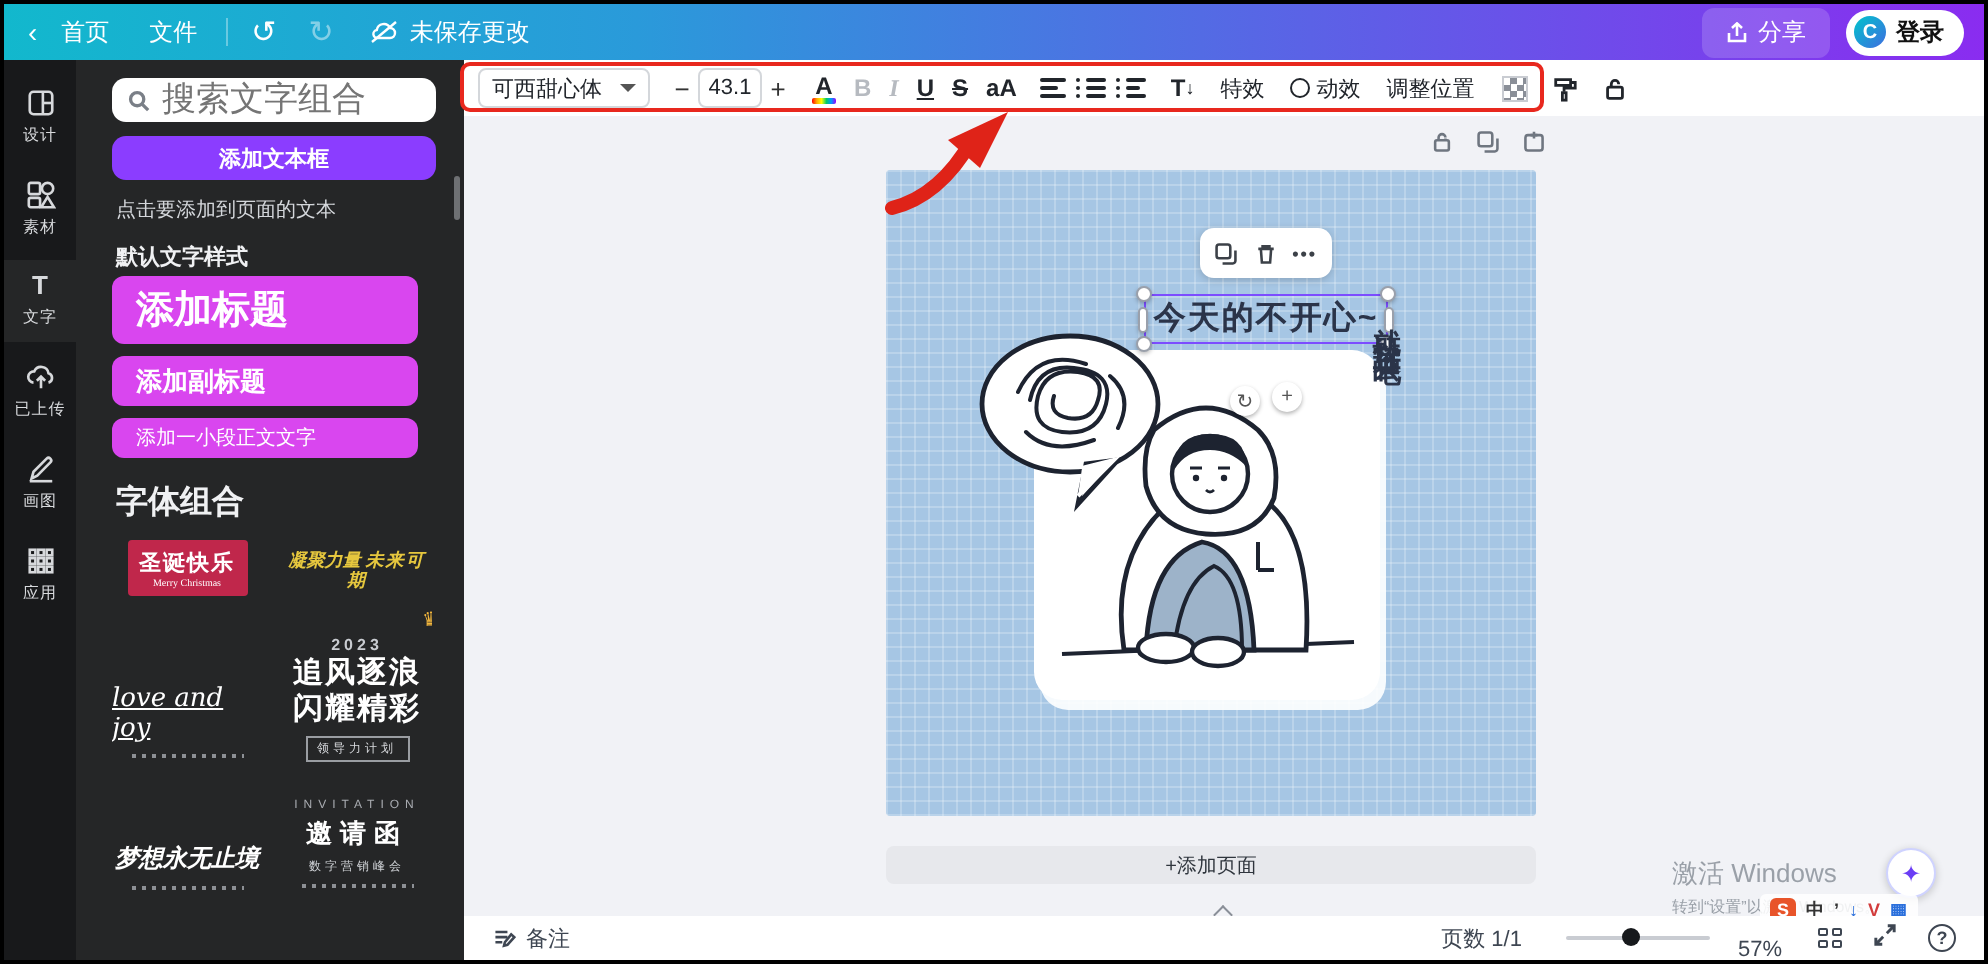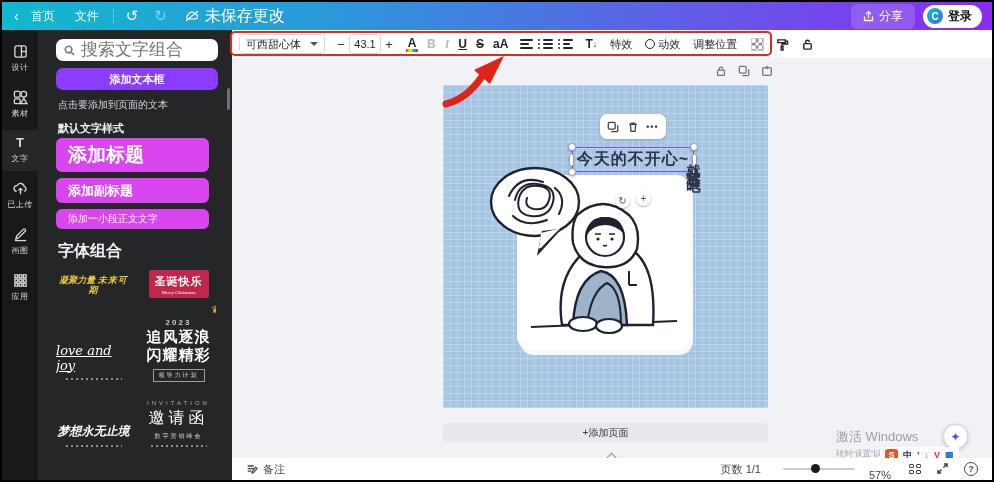--- a/index.html
+++ b/index.html
@@ -8,21 +8,21 @@
 
   
   .topbar { position:absolute; left:2px; top:2px; right:2px; height:28px;
     background:linear-gradient(90deg,#12b8cd 0%,#2a9ada 32%,#5b62e6 66%,#8a2cf0 100%);
     display:flex; align-items:center; color:#fff; font-size:12px; }
   .tb-item { display:flex; align-items:center; gap:5px; padding:0 10px; cursor:pointer; }
   .tb-back { font-size:14px; padding:0 2px 0 12px; }
   .tb-sep { width:1px; height:14px; background:rgba(255,255,255,.35); margin:0 4px; }
   .tb-undo,.tb-redo { font-size:15px; padding:0 8px; }
   .tb-redo { opacity:.45; }
-  .tb-unsaved { gap:6px; font-size:16px; }
+  .tb-unsaved { gap:6px; font-size:12px; }
   .tb-spacer { flex:1; }
   .share-btn { display:flex; align-items:center; gap:5px; background:rgba(255,255,255,.16);
     border-radius:6px; padding:4px 12px; margin-right:8px; font-size:12px; cursor:pointer; }
   .login-btn { display:flex; align-items:center; gap:5px; background:#fff; color:#111;
     border-radius:15px; padding:3px 10px 3px 4px; margin-right:10px; font-size:12px; font-weight:bold; cursor:pointer; }
   .c-logo { width:16px; height:16px; border-radius:50%; background:linear-gradient(135deg,#00c4cc,#3f6de0);
     color:#fff; font-size:10px; font-weight:bold; display:flex; align-items:center; justify-content:center; }
 
   
   .rail { position:absolute; left:2px; top:30px; width:36px; bottom:2px; background:#18191b;
@@ -63,21 +63,21 @@
   .script-combo { font-family:"DejaVu Serif",serif; font-style:italic; color:#fff; font-size:13px; margin-top:28px;text-decoration:underline; }
   .tiny-dashes { margin-top:5px; width:56px; height:2px;
     background:repeating-linear-gradient(90deg,#8d9095 0 2px,transparent 2px 5px); }
   .wave-combo { text-align:center; margin-top:6px; color:#fff; }
   .wave-year { font-size:8px; font-weight:bold; letter-spacing:2px; color:#c9ccd1; }
   .wave-main { font-size:15px; font-weight:bold; letter-spacing:1px; line-height:17px; margin-top:1px; }
   .wave-tag { display:inline-block; margin-top:4px; font-size:6px; color:#d8dade; border:1px solid #9a9da2; padding:1px 5px; letter-spacing:2px; }
   .dream-combo { font-family:Liberation Sans, sans-serif; font-style:italic; font-weight:bold; color:#fff; font-size:12px; margin-top:26px; }
   .invite-combo { text-align:center; margin-top:4px; color:#fff; }
   .invite-en { font-size:6px; letter-spacing:3px; color:#a9acb1; }
-  .invite-cn { font-size:16px; font-weight:normal; letter-spacing:4px; margin-top:2px; }
+  .invite-cn { font-size:13px; font-weight:bold; letter-spacing:4px; margin-top:2px; }
   .invite-sub { font-size:6px; letter-spacing:2px; color:#cfd2d6; margin-top:3px; }
   .pro-crown { position:absolute; right:-4px; top:-8px; color:#f5b83d; font-size:10px; }
   .panel-scroll { position:absolute; right:2px; top:58px; width:3px; height:22px; background:#6e7073; border-radius:2px; }
 
   
   .main { position:absolute; left:232px; top:30px; right:2px; bottom:2px; background:#a3a3a3; }
 
   
   .toolbar { position:absolute; left:0; right:0; top:0; height:28px; background:#fff;
     display:flex; align-items:center; color:#21252b; font-size:12px; }
@@ -270,29 +270,29 @@
     <div class="panel-hint">点击要添加到页面的文本</div>
     <div class="panel-label1">默认文字样式</div>
     <div class="style-card card-h">添加标题</div>
     <div class="style-card card-sh">添加副标题</div>
     <div class="style-card card-b">添加一小段正文文字</div>
     <div class="panel-label2">字体组合</div>
 
     <div class="combos">
       <div class="combo-grid">
         <div class="combo">
+          <div class="xmas-block">
+            <div class="xmas-cn">圣诞快乐</div>
+            <div class="xmas-en">Merry Christmas</div>
+          </div>
+        </div>
+        <div class="combo">
           <div class="yellow-combo">
             <span>凝聚力量</span>
             <span class="y2">未来可期</span>
-          </div>
-        </div>
-        <div class="combo">
-          <div class="xmas-block">
-            <div class="xmas-cn">圣诞快乐</div>
-            <div class="xmas-en">Merry Christmas</div>
           </div>
         </div>
         <div class="combo">
           <div class="script-combo">love and joy</div>
           <div class="tiny-dashes"></div>
         </div>
         <div class="combo">
           <span class="pro-crown">♛</span>
           <div class="wave-combo">
             <div class="wave-year">2023</div>

